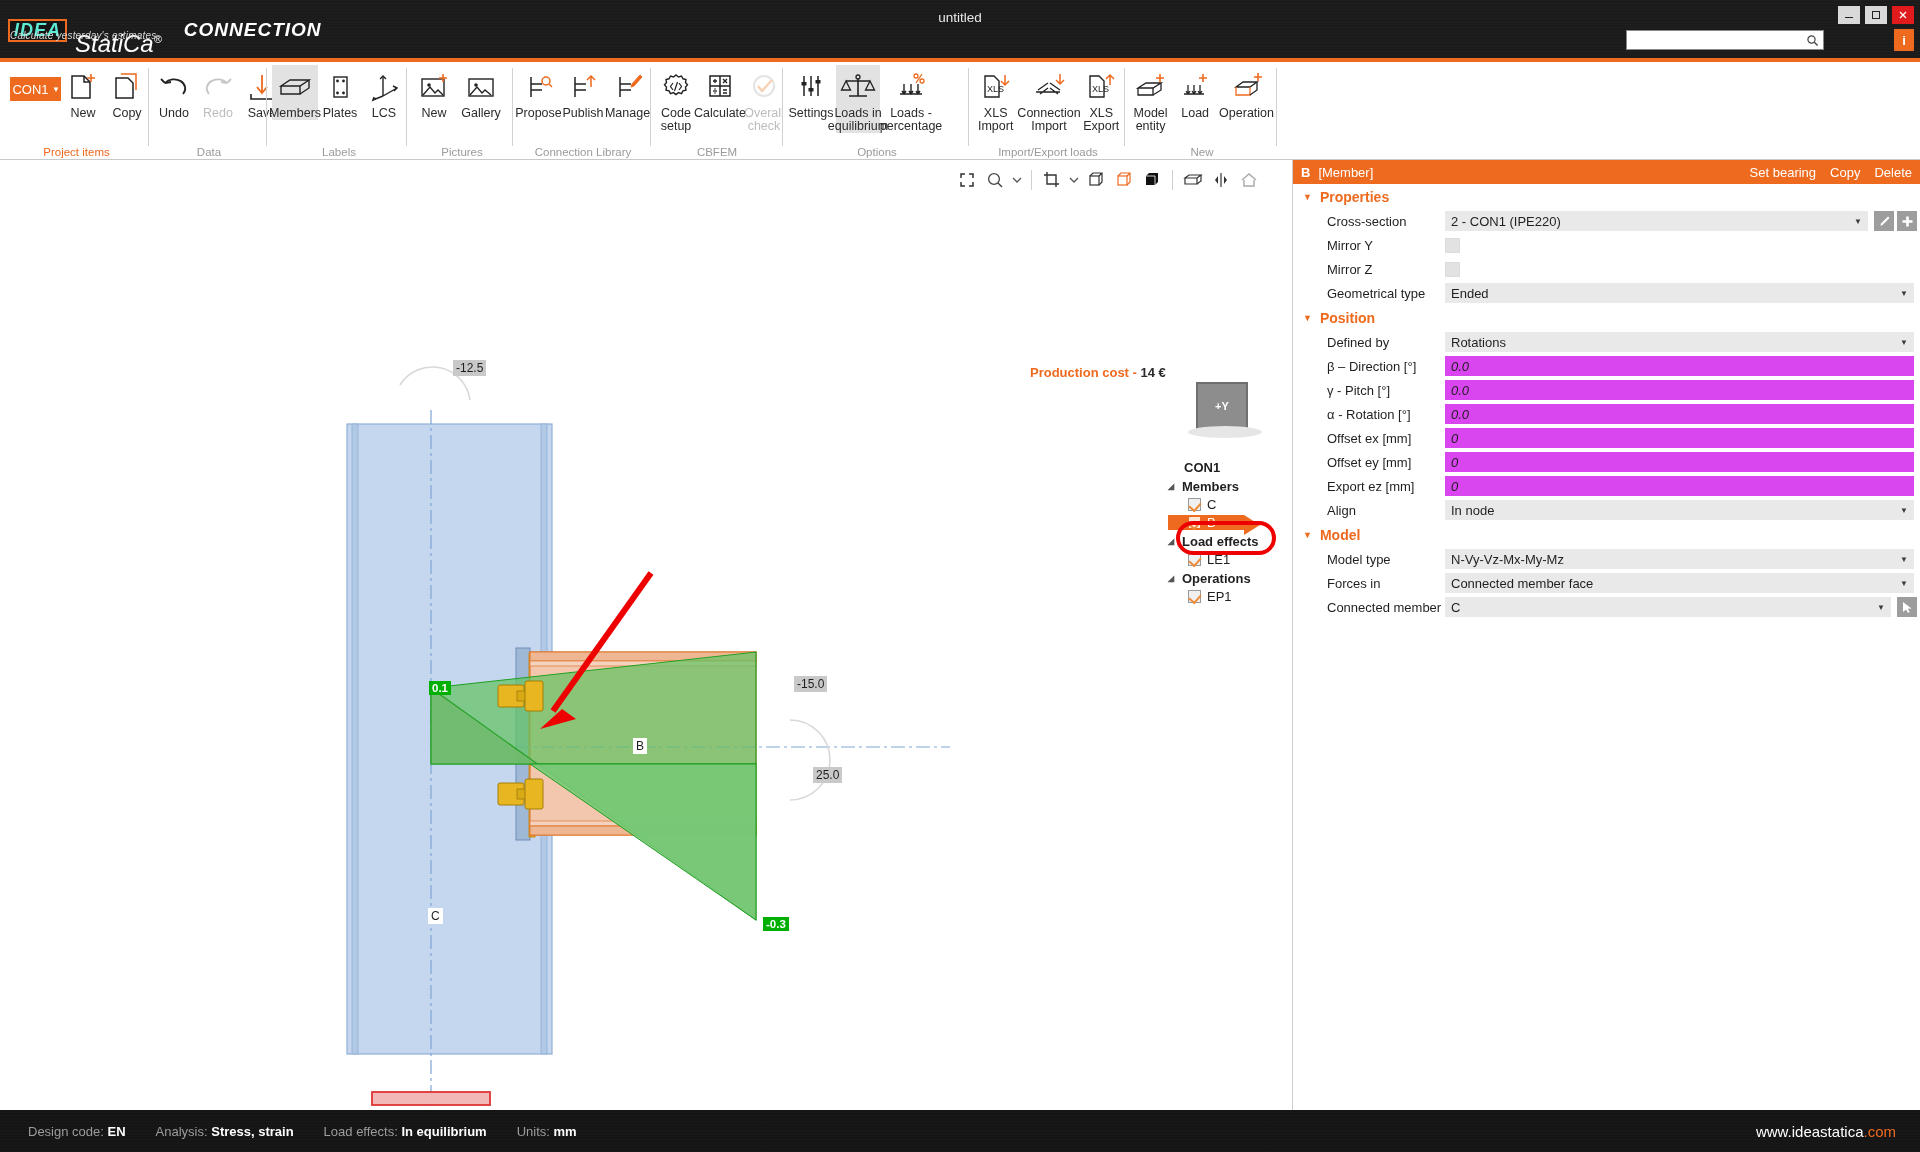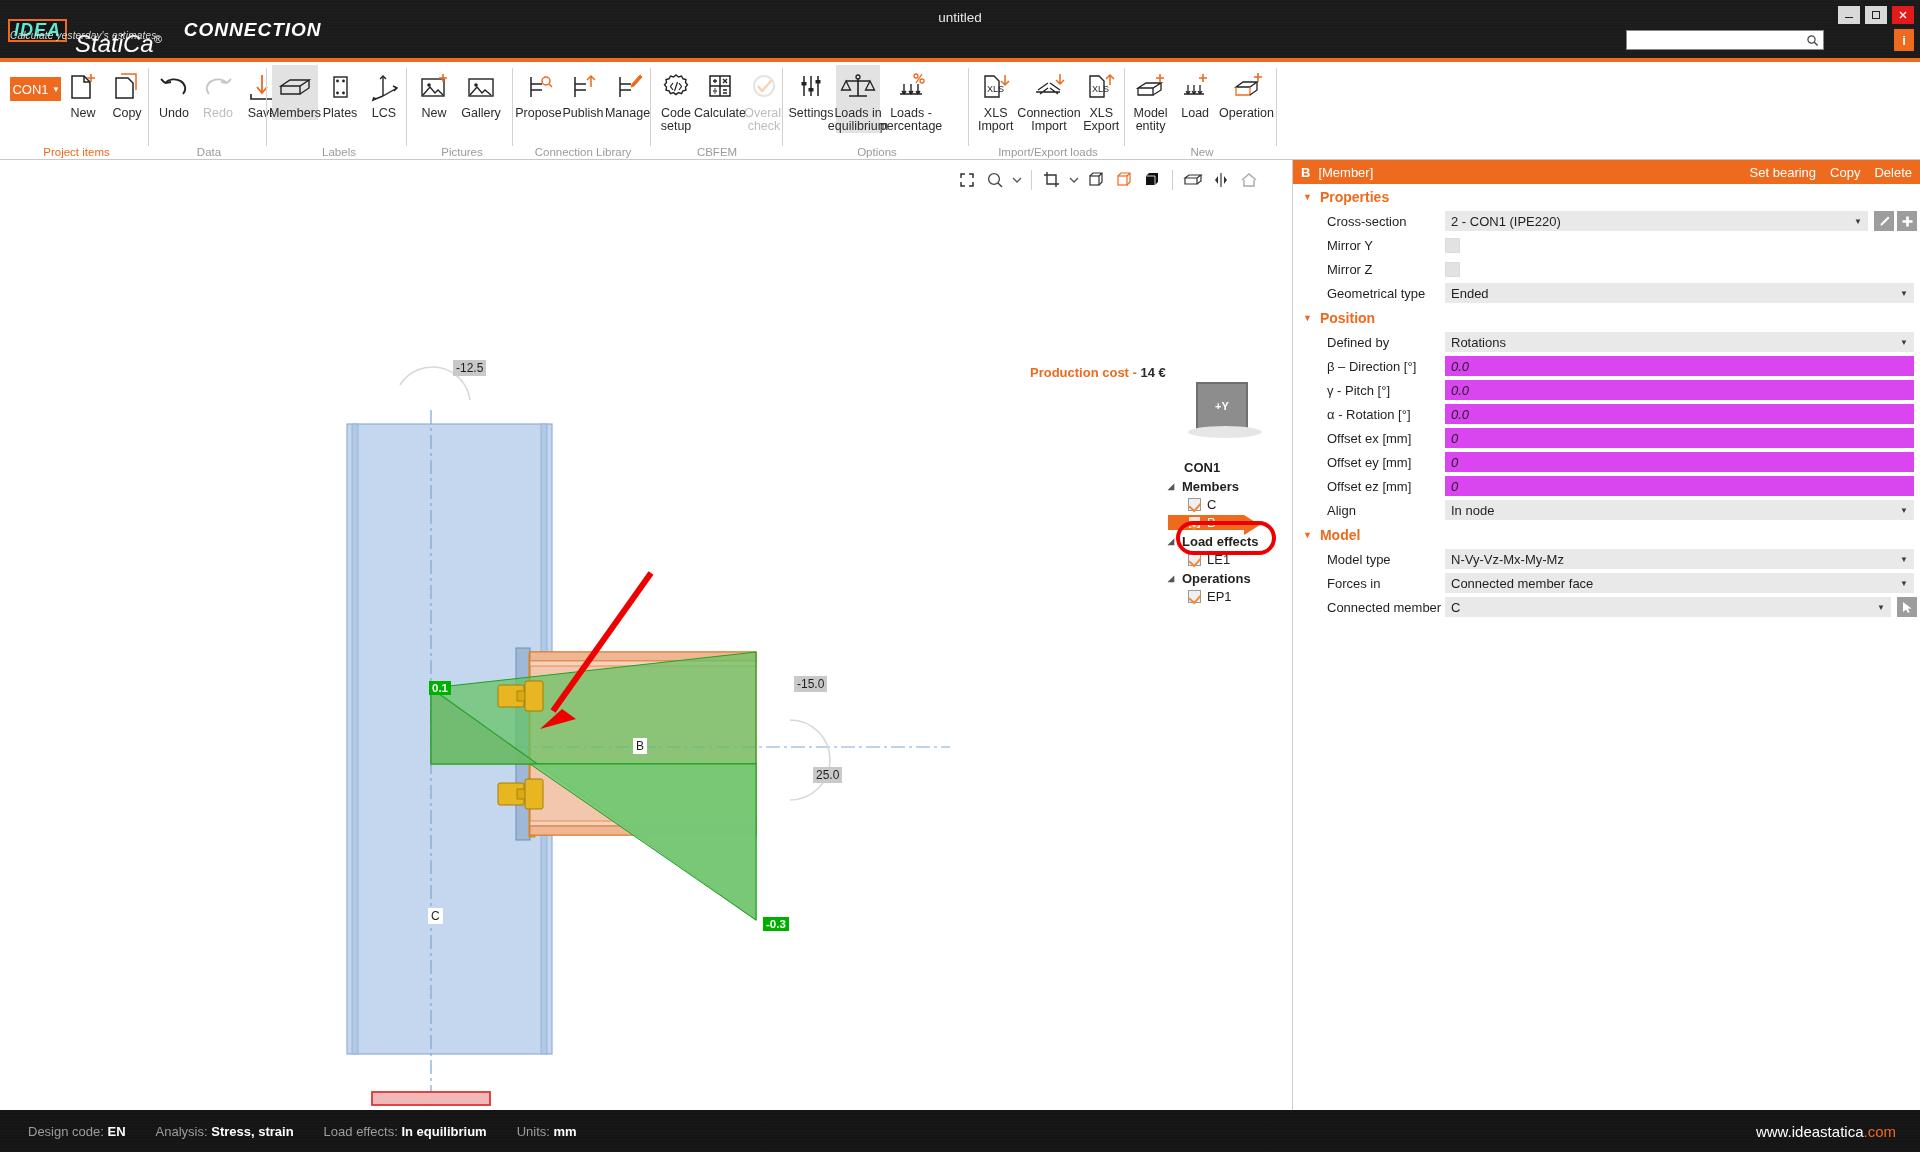--- a/index.html
+++ b/index.html
@@ -874,21 +874,21 @@
         <span>0</span>
       </span>
     </div>
     <div class="prow">
       <span class="pl">Offset ey [mm]</span>
       <span class="pfield plain">
         <span>0</span>
       </span>
     </div>
     <div class="prow">
-      <span class="pl">Offset ez [mm]</span>
+      <span class="pl">Export ez [mm]</span>
       <span class="pfield plain">
         <span>0</span>
       </span>
     </div>
     <div class="prow">
       <span class="pl">Align</span>
       <span class="pfield">
         <span>In node</span>
         <span class="cv">▼</span>
       </span>

